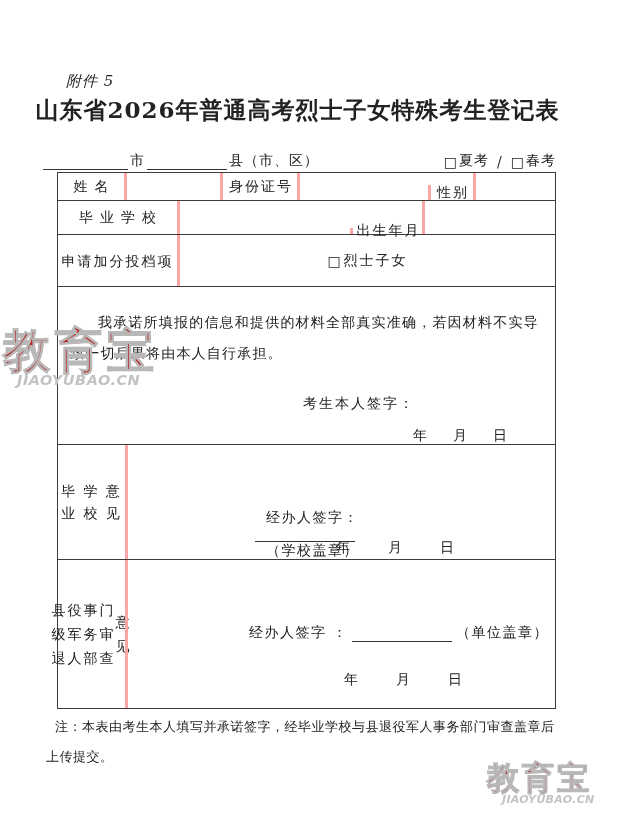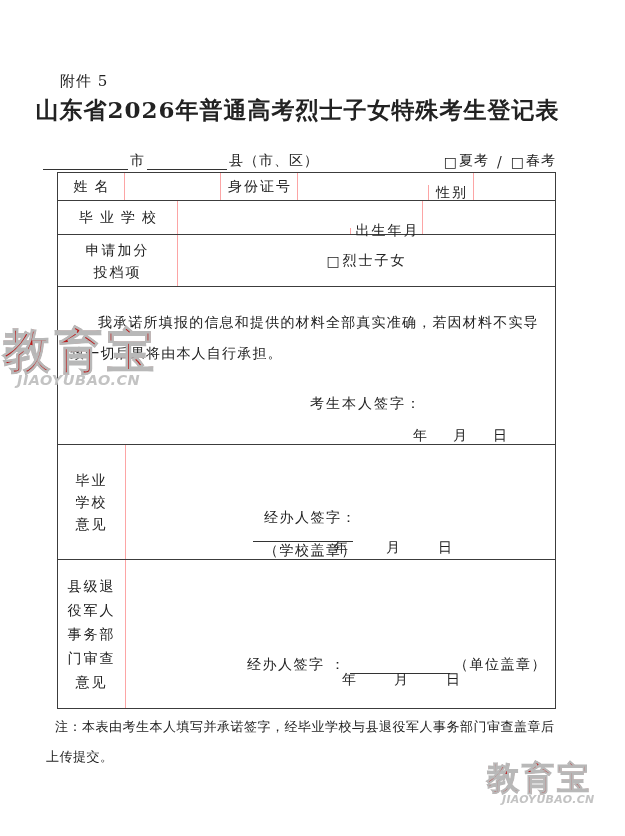--- a/index.html
+++ b/index.html
@@ -4,21 +4,21 @@
 <style>
   * { margin:0; padding:0; box-sizing:border-box; }
   html,body { background:#ffffff; }
   body {
     width:625px; height:836px;
     font-family:"DejaVu Serif","Liberation Serif",serif;
     color:#222222;
   }
   .page { position:relative; width:625px; height:836px; background:#ffffff; overflow:hidden; }
 
-  .attachment { position:absolute; left:60px; top:72px; font-size:15px; letter-spacing:1px; }
+  .attachment { position:absolute; left:66px; top:72px; font-size:15px; letter-spacing:1px;font-style:italic; }
 
   .title {
     position:absolute; left:35px; top:95px; width:525px;
     text-align:center; font-size:23px; font-weight:700; letter-spacing:1px;
     white-space:nowrap;
   }
 
   .subheader {
     position:absolute; left:43px; top:149px; width:513px; height:21px;
     display:flex; align-items:flex-end; font-size:14px;
@@ -33,48 +33,48 @@
   .slash { margin:0 8px; }
 
   .formtable {
     position:absolute; left:57px; top:172px; width:499px;
     border:1px solid #3c3c3c; font-size:14px;
   }
   .row { display:flex; border-top:1px solid #3c3c3c; }
   .row:first-child { border-top:none; }
   .c {
     display:flex; align-items:center; justify-content:center;
-    border-left:1px solid #fca5a5; text-align:center;
+    border-left:3px solid #fca5a5; text-align:center;
   }
   .c:first-child { border-left:none; }
   .sp2 { letter-spacing:2px; text-indent:2px; }
   .sp6 { letter-spacing:7px; text-indent:7px; }
   .r1 { height:27px; }
   .r2 { height:34px; }
   .r3 { height:52px; }
   .r-pledge  { height:158px; }
   .r-school  { height:115px; }
   .r-veteran { height:149px; }
-  .stack { display:flex; flex-direction:column; justify-content:center; }
+  .stack { display:flex; flex-direction:row; justify-content:center; }
   .stack div { line-height:22px; letter-spacing:2px; }
   .stack.small div { line-height:24px; }
 
   .pledge-cell { position:relative; display:block; width:100%; }
   .pledge-text { position:absolute; left:12px; right:8px; top:20px; line-height:31px; letter-spacing:1.2px; text-align:justify; }
   .pledge-text .indent { text-indent:2em; }
-  .sig-line { position:absolute; left:252px; top:108px; letter-spacing:2px; }
+  .sig-line { position:absolute; left:245px; top:108px; letter-spacing:2px; }
   .date-row { position:absolute; display:flex; }
   .pledge-cell .date-row { left:355px; top:140px; gap:26px; }
 
   .op-cell { position:relative; display:block; }
   .handler-line { position:absolute; display:flex; align-items:flex-end; letter-spacing:1.5px; white-space:nowrap; }
   .handler-line .sigblank { width:100px; border-bottom:1px solid #333; height:15px; margin:0 4px; }
   .school-cell .handler-line { left:123px; top:64px;flex-direction:column; }
   .school-cell .date-row { left:208px; top:94px; gap:38px; }
-  .veteran-cell .handler-line { left:121px; top:96px;align-items:flex-end; }
+  .veteran-cell .handler-line { left:121px; top:64px;align-items:flex-end; }
   .veteran-cell .date-row { left:216px; top:111px; gap:38px; }
 
   .note { position:absolute; left:46px; top:712px; width:514px; font-size:13px; line-height:30px; letter-spacing:0.5px; }
   .note .l1 { text-indent:9px; }
 
   .wm { position:absolute; pointer-events:none; font-family:"DejaVu Sans","Liberation Sans",sans-serif; z-index:5; }
   .wm-brand {
     font-weight:700; color:#b91c1c;
     -webkit-text-stroke:1px #b8b8b8;
     line-height:1;

